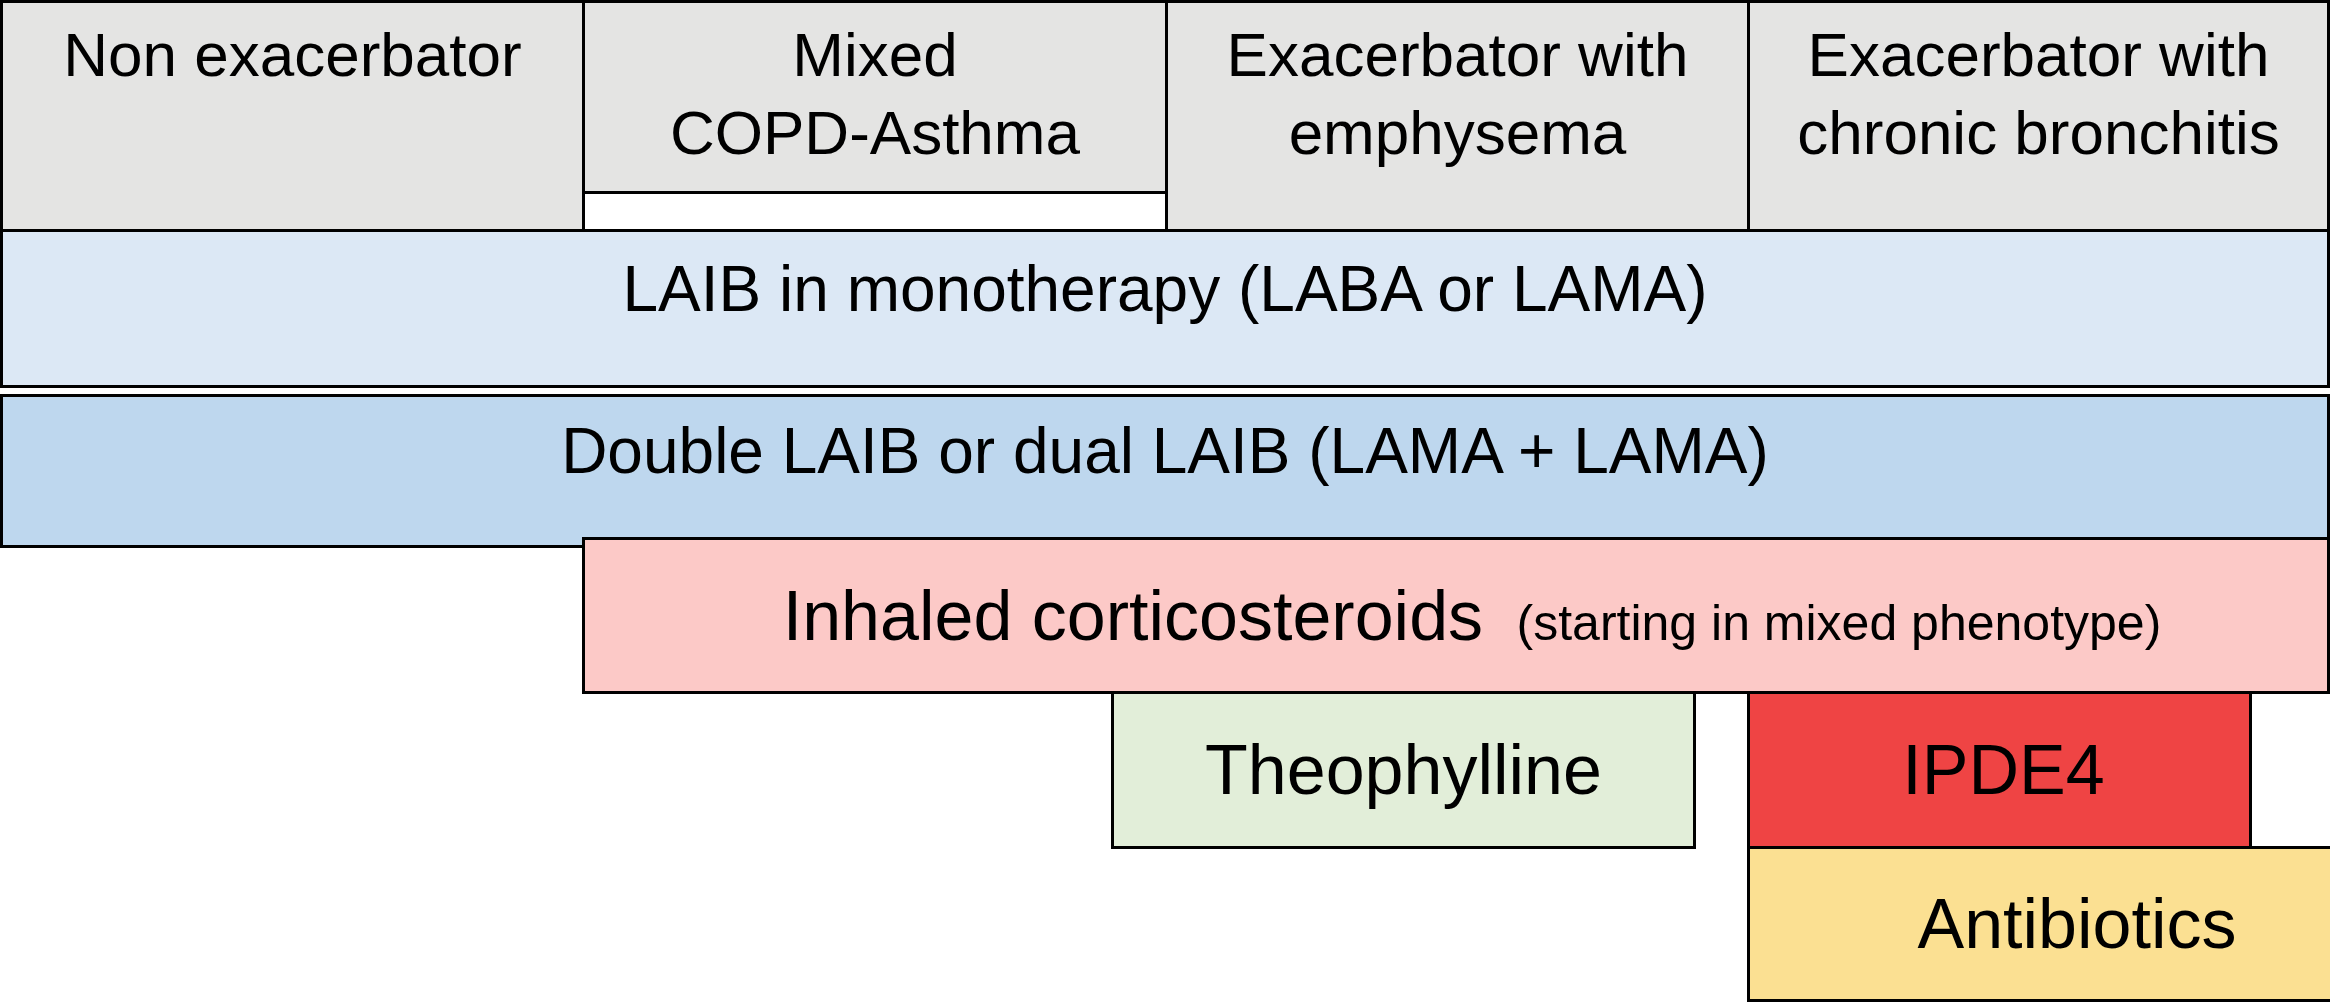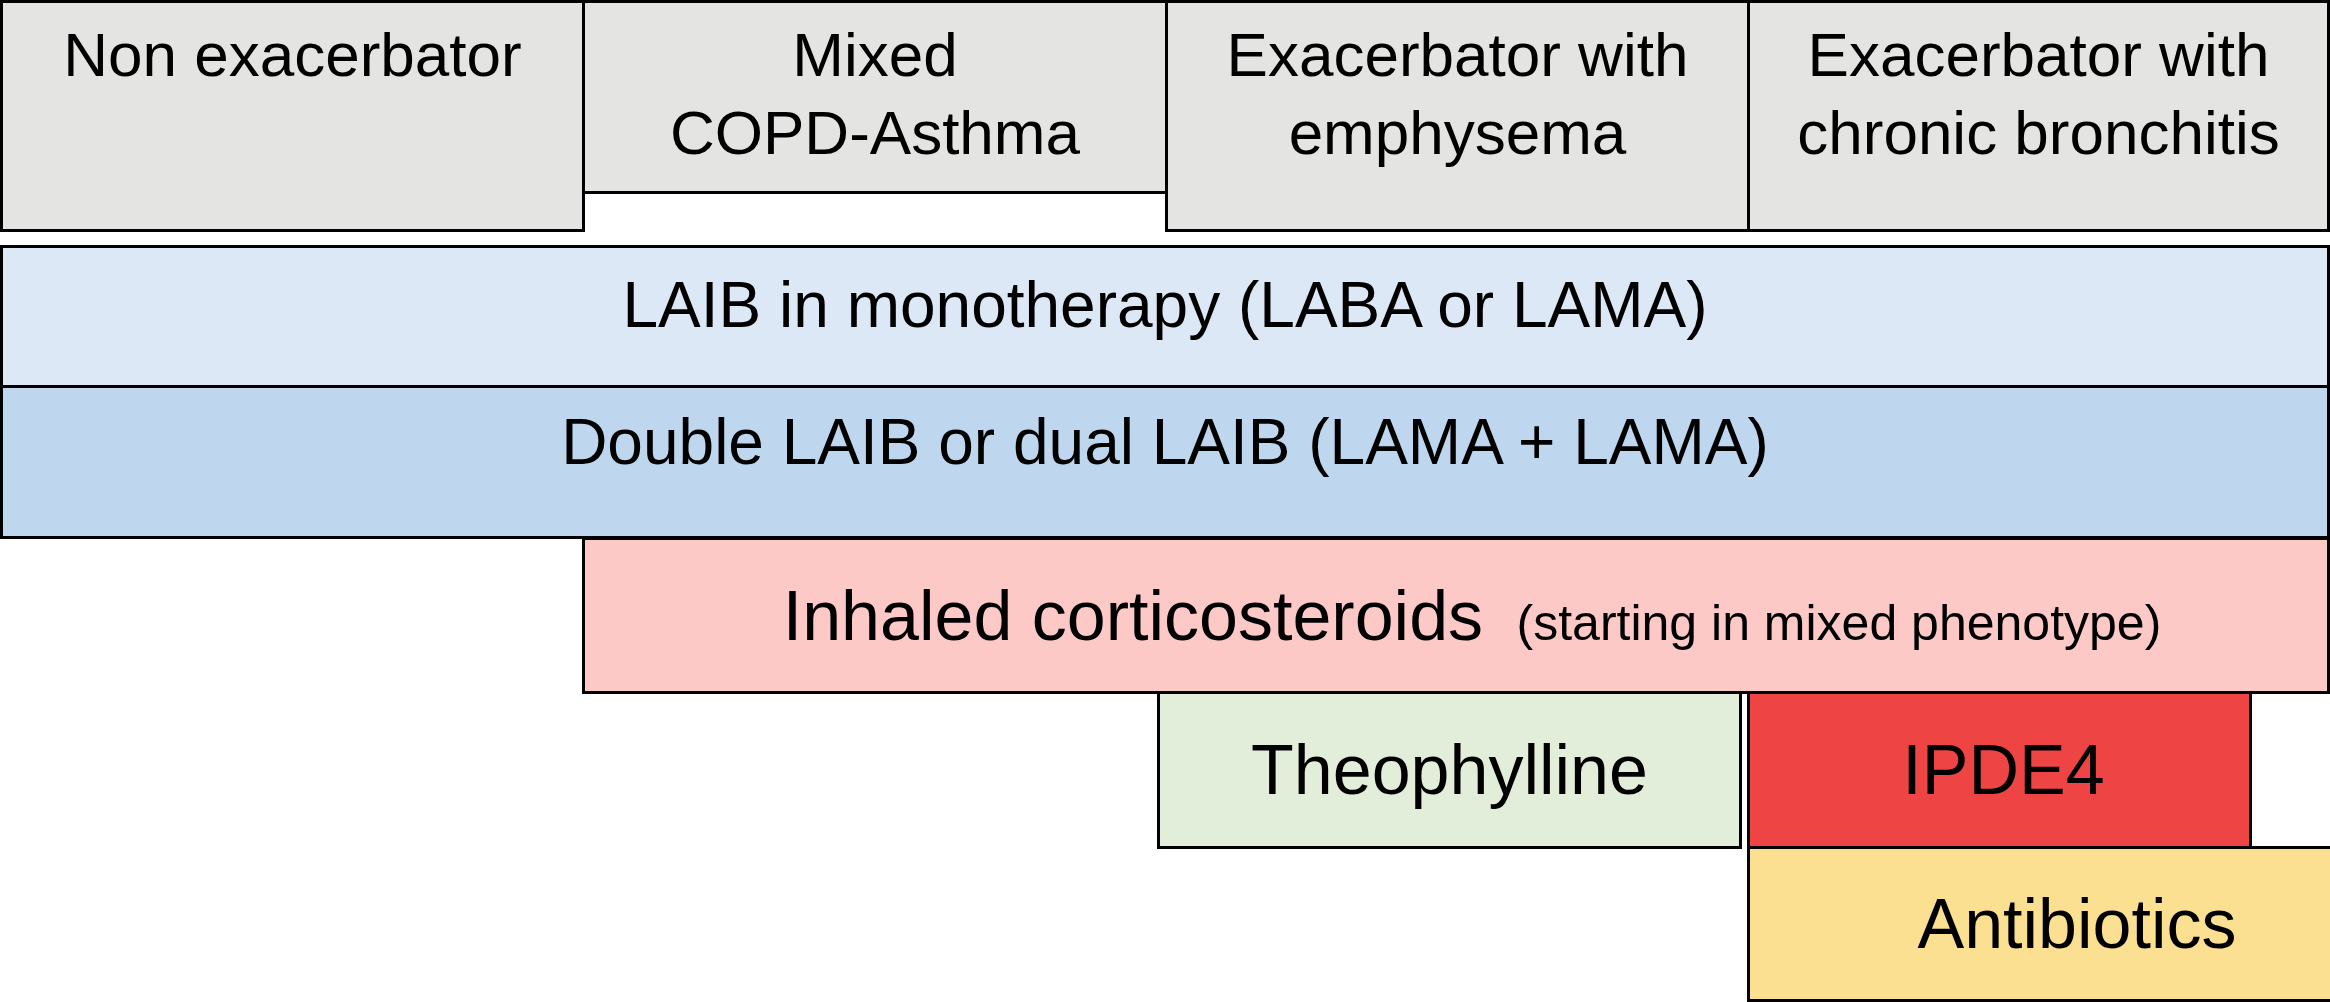--- a/index.html
+++ b/index.html
@@ -32,24 +32,24 @@
   .band { font-size: 64px; }
   .band .lift { position: relative; top: -20px; }
   .ics  { background: #fcc9c7; font-size: 70px; }
   .ics .note { font-size: 50px; margin-left: 14px; }
   .cellbig { font-size: 70px; }
 
   .hdr1  { left: 0;      top: 0;   width: 585px;  height: 232px; }
   .hdr2  { left: 582px;  top: 0;   width: 586px;  height: 194px; }
   .hdr3  { left: 1165px; top: 0;   width: 585px;  height: 232px; }
   .hdr4  { left: 1747px; top: 0;   width: 583px;  height: 232px; }
-  .band1 { left: 0;      top: 245px; width: 2330px; height: 159px; background: #dce8f5; }
-  .band2 { left: 0;      top: 385px; width: 2330px; height: 154px; background: #bed7ee; }
+  .band1 { left: 0;      top: 229px; width: 2330px; height: 159px; background: #dce8f5; }
+  .band2 { left: 0;      top: 394px; width: 2330px; height: 154px; background: #bed7ee; }
   .icsb  { left: 582px;  top: 537px; width: 1748px; height: 157px; padding-left: 32px; }
-  .theo  { left: 1157px; top: 691px; width: 585px;  height: 158px; background: #e2eed9; }
+  .theo  { left: 1111px; top: 691px; width: 585px;  height: 158px; background: #e2eed9; }
   .ipde4 { left: 1747px; top: 691px; width: 505px;  height: 158px; background: #ef4444; padding-left: 8px; }
   .anti  { left: 1747px; top: 846px; width: 660px;  height: 156px; background: #fbe092; }
 </style>
 </head>
 <body>
 
 <div class="canvas">
 
   <div class="blk hdr hdr1">Non exacerbator</div>
 

